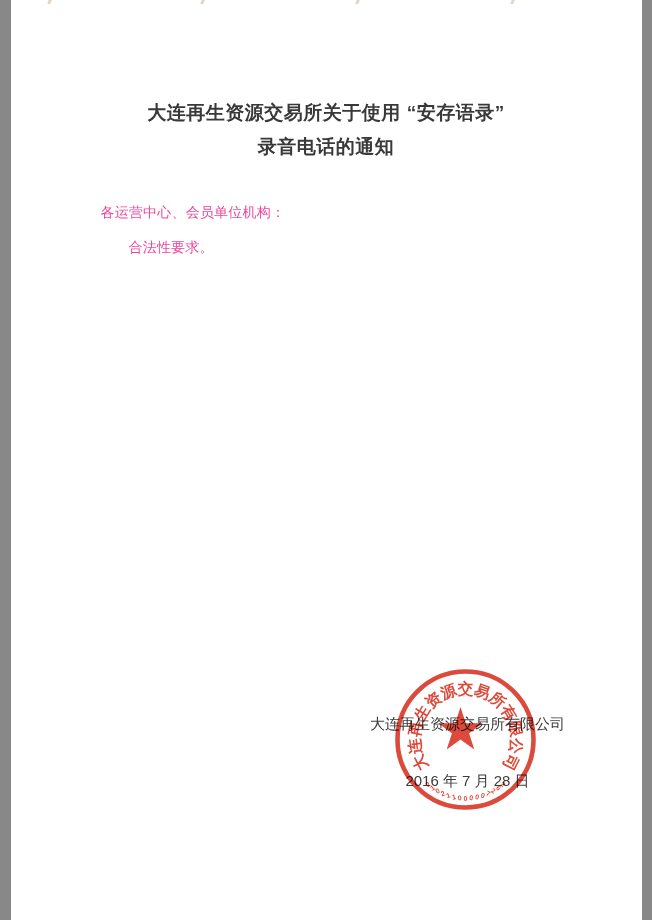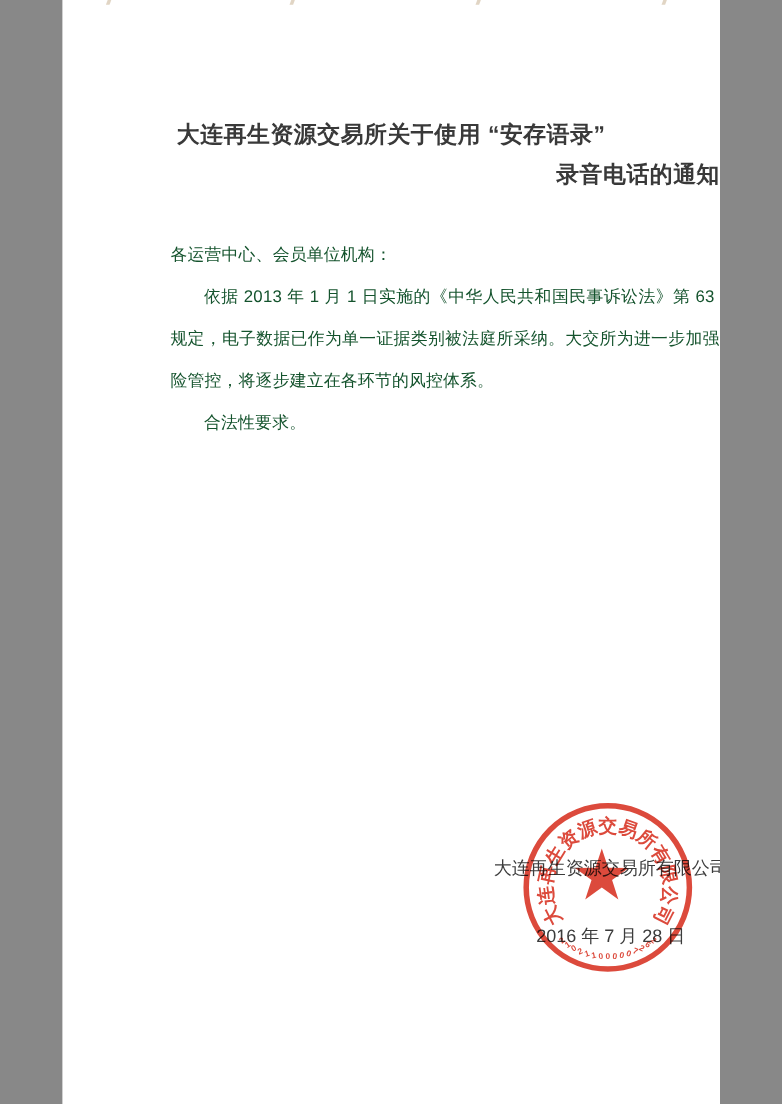--- a/index.html
+++ b/index.html
@@ -1,18 +1,18 @@
 <!DOCTYPE html>
 <html><head>
 <meta charset="utf-8">
 <style>
   html, body { margin: 0; padding: 0; background: #888; }
   .page {
     position: relative;
-    width: 548px;
+    width: 631px;
     height: 920px;
     margin: 0 auto;
     background: #ffffff;
     overflow: hidden;
     font-family: "Liberation Sans", sans-serif;
     color: #3f3f3f;
   }
   .scan-tick {
     position: absolute;
     top: 0;
@@ -27,30 +27,30 @@
     left: 0;
     right: 0;
     text-align: center;
     font-size: 19px;
     line-height: 28px;
     font-weight: bold;
     color: #393939;
     letter-spacing: 0.5px;
   }
   .doc-title.line1 { top: 99px; }
-  .doc-title.line2 { top: 133px; text-align: right; }
+  .doc-title.line2 { top: 133px; }
   .doc-body {
     position: absolute;
     left: 90px;
     top: 195px;
     width: 472px;
     font-size: 14px;
     line-height: 35px;
     text-align: justify;
-    color: #14532d;
+    color: #ec4899;
     letter-spacing: 0.2px;
   }
   .doc-body p { margin: 0; text-indent: 2em; }
   .doc-body p.salutation { text-indent: 0; }
   .signature-block {
     position: absolute;
     left: 326px;
     width: 262px;
     text-align: center;
     font-size: 15px;
@@ -80,21 +80,20 @@
   <div class="scan-tick" style="left:190px"></div>
   <div class="scan-tick" style="left:345px"></div>
   <div class="scan-tick" style="left:500px"></div>
   <div class="scan-tick" style="left:647px"></div>
 
   <div class="doc-title line1">大连再生资源交易所关于使用 “安存语录”</div>
   <div class="doc-title line2">录音电话的通知</div>
 
   <div class="doc-body">
     <p class="salutation">各运营中心、会员单位机构：</p>
-    <p>依据 2013 年 1 月 1 日实施的《中华人民共和国民事诉讼法》第 63 条规定，电子数据已作为单一证据类别被法庭所采纳。大交所为进一步加强风险管控，将逐步建立在各环节的风控体系。</p>
     <p>合法性要求。</p>
   </div>
 
   <div class="signature-block company">大连再生资源交易所有限公司</div>
   <div class="signature-block date">2016 年 7 月 28 日</div>
 
   <svg class="stamp" viewBox="0 0 147 147" xmlns="http://www.w3.org/2000/svg">
     <circle id="seal-ring" cx="73.5" cy="73.5" r="68" fill="none" stroke-width="4.6" stroke="#d93a2b"></circle>
     <polygon id="seal-star" transform="translate(68.5,64.5)" points="0,-23.5 5.29,-7.28 22.35,-7.26 8.56,2.78 13.81,19.01 0,9 -13.81,19.01 -8.56,2.78 -22.35,-7.26 -5.29,-7.28" fill="#d93a2b"></polygon>
     <g id="seal-arc-text">

